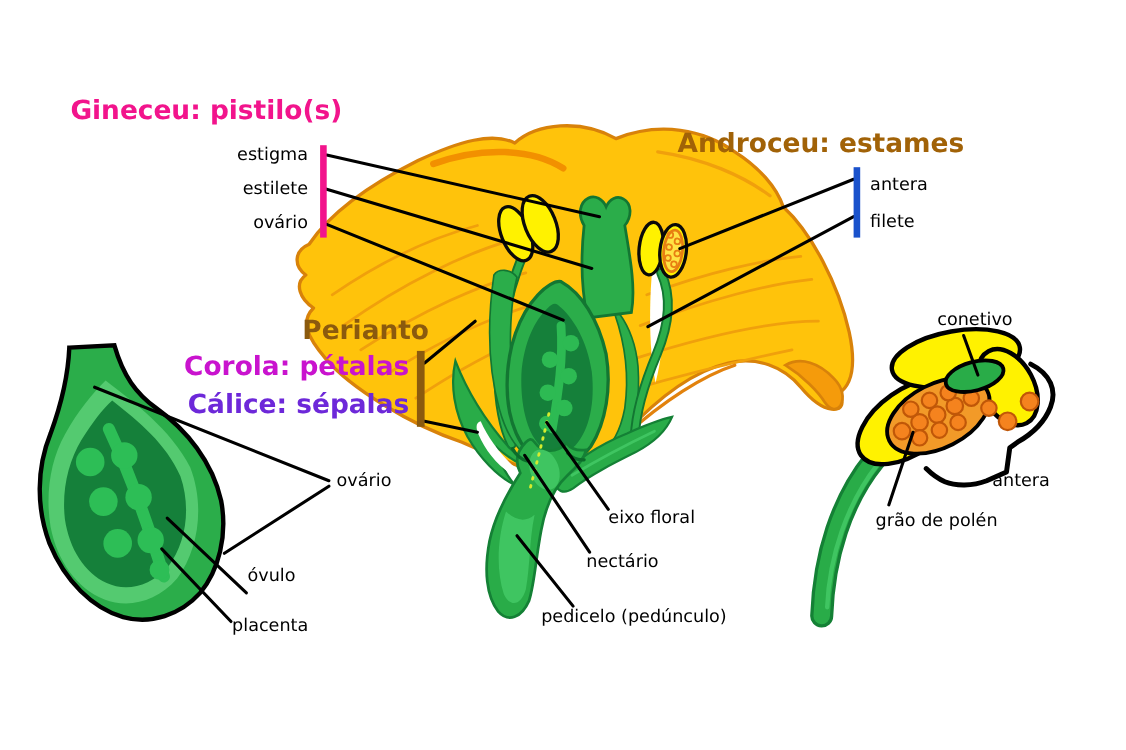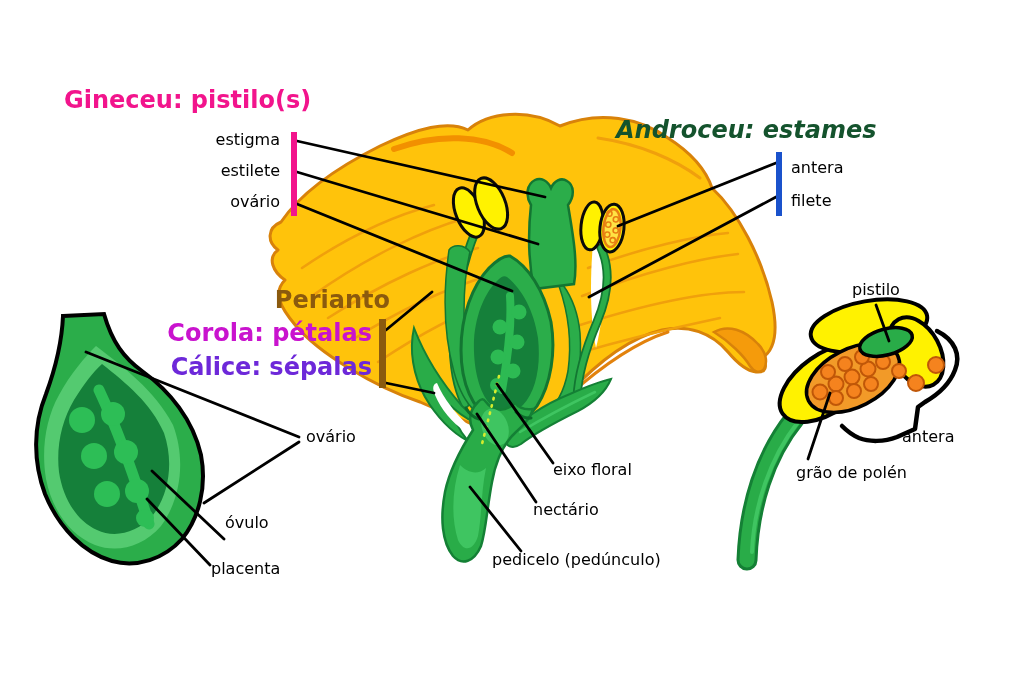--- a/index.html
+++ b/index.html
@@ -2,21 +2,21 @@
 <html><head>
 <meta charset="utf-8">
 <style>
   html,body{margin:0;padding:0;background:#fff;}
   #stage{position:relative;width:1024px;height:682px;background:#fff;overflow:hidden;
          font-family:"DejaVu Sans","Liberation Sans",sans-serif;}
   #art{position:absolute;left:0;top:0;z-index:1;}
   .lbl{position:absolute;z-index:2;color:#000;font-size:16px;line-height:30px;white-space:nowrap;}
   .title{font-weight:bold;font-size:24px;}
   .t-gineceu{color:#F2148C;}
-  .t-androceu{color:#14532d;font-style:italic;}
+  .t-androceu{color:#a16207;}
   .t-perianto{color:#8B5A0E;}
   .t-corola{color:#C913CE;}
   .t-calice{color:#6d28d9;}
   .col-right{text-align:right;}
   .bar{position:absolute;z-index:2;}
   .bar-pink{left:291px;top:132px;width:6px;height:84px;background:#F2148C;}
   .bar-blue{left:776px;top:152px;width:6px;height:64px;background:#1A52CC;}
   .bar-brown{left:379px;top:319px;width:7px;height:69px;background:#8B5A0E;}
   .rows div{line-height:31px;}
 </style>
@@ -238,17 +238,17 @@
   <div class="lbl title t-calice" style="right:652px;top:352px;">Cálice: sépalas</div>
 
   <div class="lbl" style="left:306px;top:422px;">ovário</div>
   <div class="lbl" style="left:225px;top:508px;">óvulo</div>
   <div class="lbl" style="left:211px;top:554px;">placenta</div>
 
   <div class="lbl" style="left:553px;top:455px;">eixo floral</div>
   <div class="lbl" style="left:533px;top:495px;">nectário</div>
   <div class="lbl" style="left:492px;top:545px;">pedicelo (pedúnculo)</div>
 
-  <div class="lbl" style="left:852px;top:275px;">pistilo</div>
+  <div class="lbl" style="left:852px;top:275px;">conetivo</div>
   <div class="lbl" style="left:902px;top:422px;">antera</div>
   <div class="lbl" style="left:796px;top:458px;">grão de polén</div>
 
 </div>
 
 </body></html>

